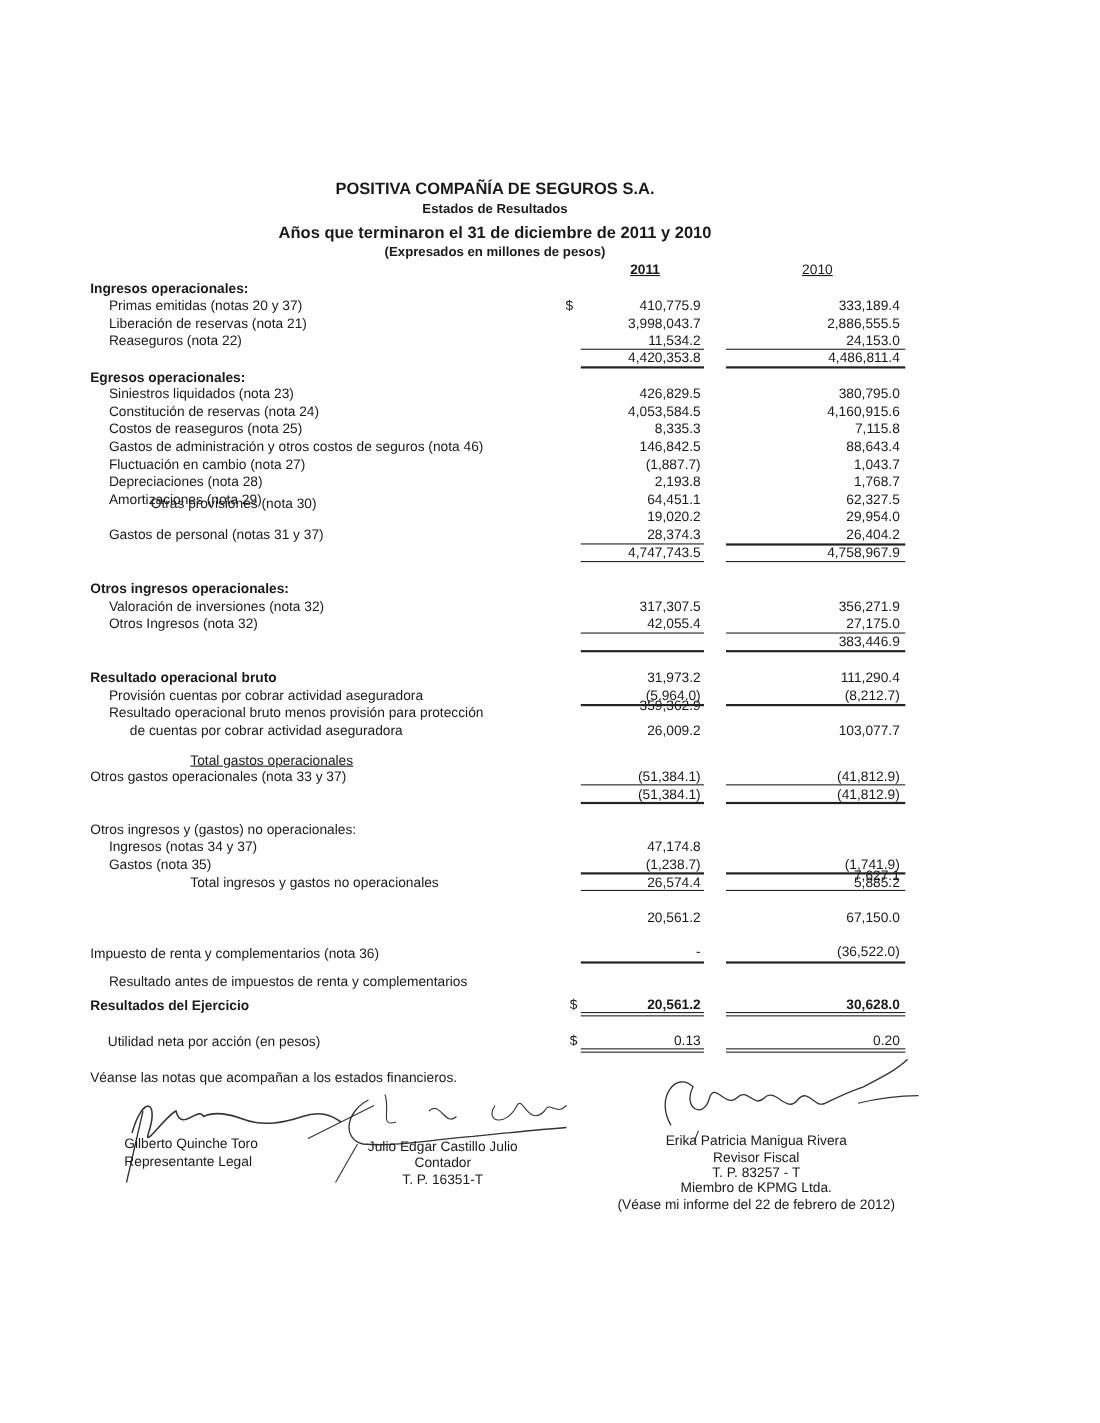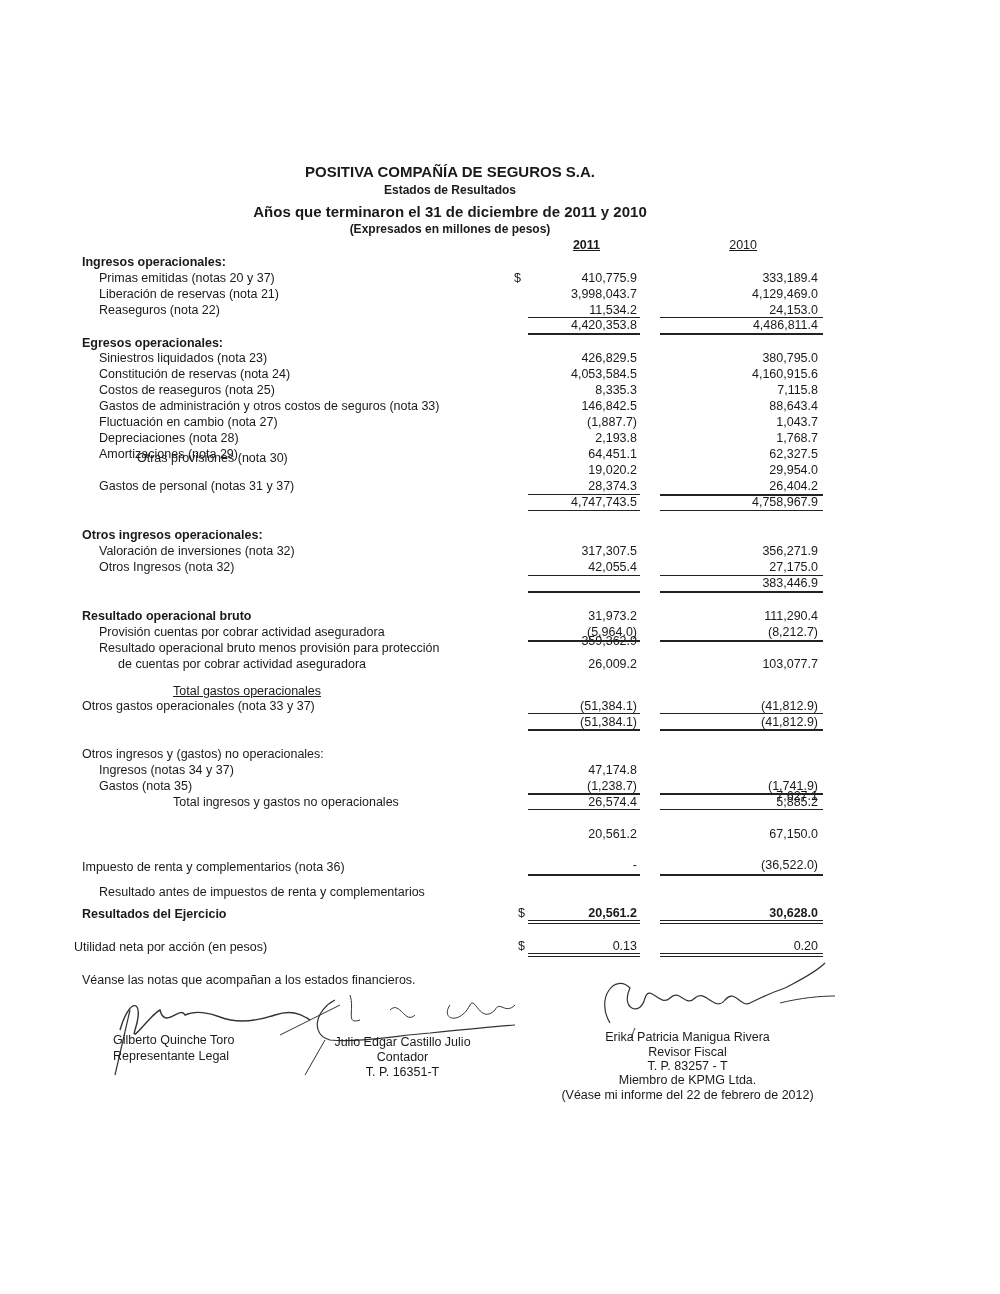--- a/index.html
+++ b/index.html
@@ -30,21 +30,21 @@
 
 <div class="abs lbl b" style="left:82px;top:255px;">Ingresos operacionales:</div>
 <div class="abs lbl" style="left:514px;top:271px;">$</div>
 
 <div class="abs lbl" style="left:99px;top:271px;">Primas emitidas (notas 20 y 37)</div>
 <div class="abs num c11" style="top:271px;">410,775.9</div>
 <div class="abs num c10" style="top:271px;">333,189.4</div>
 
 <div class="abs lbl" style="left:99px;top:287px;">Liberación de reservas (nota 21)</div>
 <div class="abs num c11" style="top:287px;">3,998,043.7</div>
-<div class="abs num c10" style="top:287px;">4,129,469.0</div>
+<div class="abs num c10" style="top:287px;">2,886,555.5</div>
 
 <div class="abs lbl" style="left:99px;top:303px;">Reaseguros (nota 22)</div>
 <div class="abs num c11" style="top:303px;">11,534.2</div>
 <div class="abs num c10" style="top:303px;">24,153.0</div>
 
 <div class="line" style="left:528px;top:317px;width:112px;"></div>
 <div class="line" style="left:660px;top:317px;width:163px;"></div>
 <div class="abs num c11" style="top:318px;">4,420,353.8</div>
 <div class="abs num c10" style="top:318px;">4,486,811.4</div>
 <div class="line thick" style="left:528px;top:333px;width:112px;"></div>
@@ -57,21 +57,21 @@
 <div class="abs num c10" style="top:351px;">380,795.0</div>
 
 <div class="abs lbl" style="left:99px;top:367px;">Constitución de reservas (nota 24)</div>
 <div class="abs num c11" style="top:367px;">4,053,584.5</div>
 <div class="abs num c10" style="top:367px;">4,160,915.6</div>
 
 <div class="abs lbl" style="left:99px;top:383px;">Costos de reaseguros (nota 25)</div>
 <div class="abs num c11" style="top:383px;">8,335.3</div>
 <div class="abs num c10" style="top:383px;">7,115.8</div>
 
-<div class="abs lbl" style="left:99px;top:399px;">Gastos de administración y otros costos de seguros (nota 33)</div>
+<div class="abs lbl" style="left:99px;top:399px;">Gastos de administración y otros costos de seguros (nota 46)</div>
 <div class="abs num c11" style="top:399px;">146,842.5</div>
 <div class="abs num c10" style="top:399px;">88,643.4</div>
 
 <div class="abs lbl" style="left:99px;top:415px;">Fluctuación en cambio (nota 27)</div>
 <div class="abs num c11" style="top:415px;">(1,887.7)</div>
 <div class="abs num c10" style="top:415px;">1,043.7</div>
 
 <div class="abs lbl" style="left:99px;top:431px;">Depreciaciones (nota 28)</div>
 <div class="abs num c11" style="top:431px;">2,193.8</div>
 <div class="abs num c10" style="top:431px;">1,768.7</div>
@@ -166,21 +166,21 @@
 <div class="line thick" style="left:528px;top:874px;width:112px;"></div>
 <div class="line thick" style="left:660px;top:874px;width:163px;"></div>
 
 <div class="abs lbl b" style="left:82px;top:907px;">Resultados del Ejercicio</div>
 <div class="abs lbl" style="left:518px;top:906px;">$</div>
 <div class="abs num c11 b" style="top:906px;">20,561.2</div>
 <div class="abs num c10 b" style="top:906px;">30,628.0</div>
 <div class="dbl" style="left:528px;top:920px;width:112px;"></div>
 <div class="dbl" style="left:660px;top:920px;width:163px;"></div>
 
-<div class="abs lbl" style="left:74px;top:940px;">Utilidad neta por acción (en pesos)</div>
+<div class="abs lbl" style="left:98px;top:940px;">Utilidad neta por acción (en pesos)</div>
 <div class="abs lbl" style="left:518px;top:939px;">$</div>
 <div class="abs num c11" style="top:939px;">0.13</div>
 <div class="abs num c10" style="top:939px;">0.20</div>
 <div class="dbl" style="left:528px;top:953px;width:112px;"></div>
 <div class="dbl" style="left:660px;top:953px;width:163px;"></div>
 
 <div class="abs lbl" style="left:82px;top:973px;">Véanse las notas que acompañan a los estados financieros.</div>
 
 <svg class="sig" style="left:100px;top:985px;" width="430" height="95">
   <path d="M20,45 C30,10 45,15 35,45 C30,60 50,30 60,25 C65,45 80,20 85,30 C95,25 110,28 120,32 C140,40 160,35 175,30 C190,25 200,28 210,35" fill="none" stroke="#333" stroke-width="1.4"></path>

